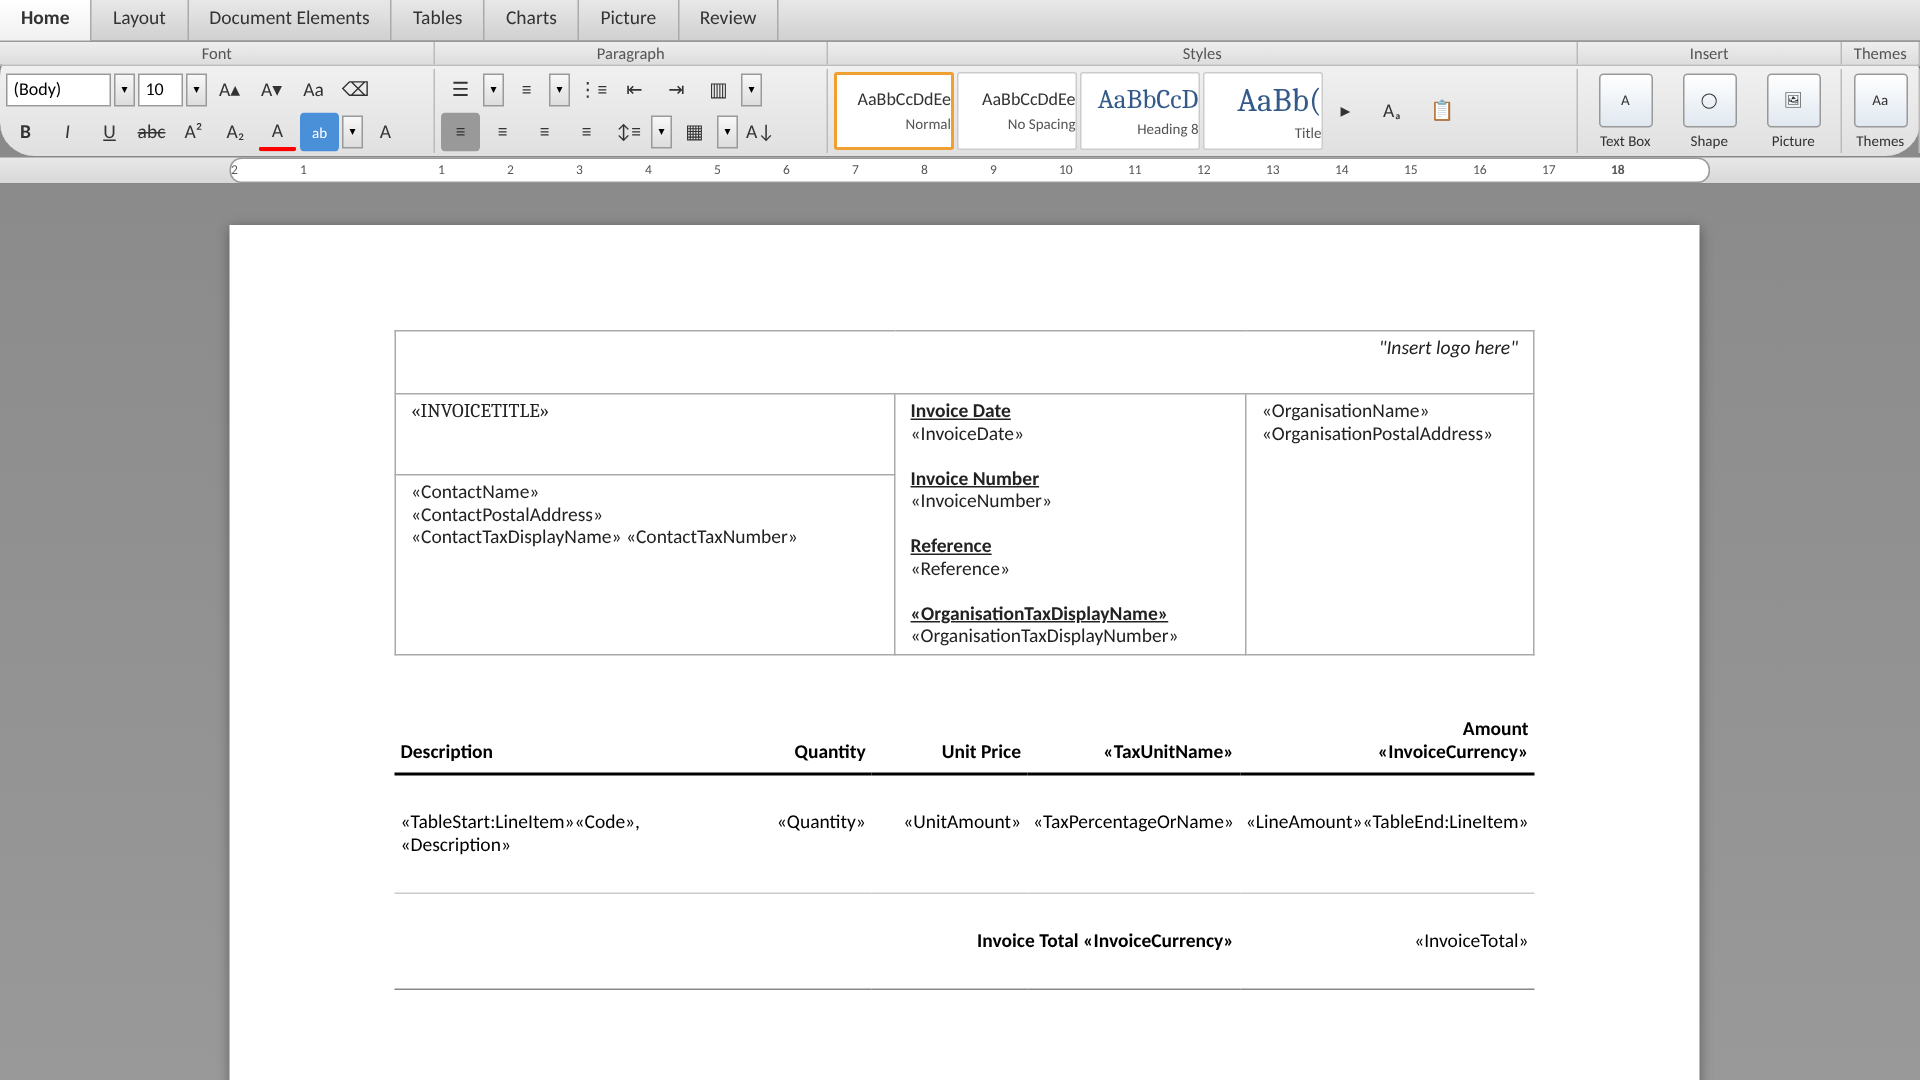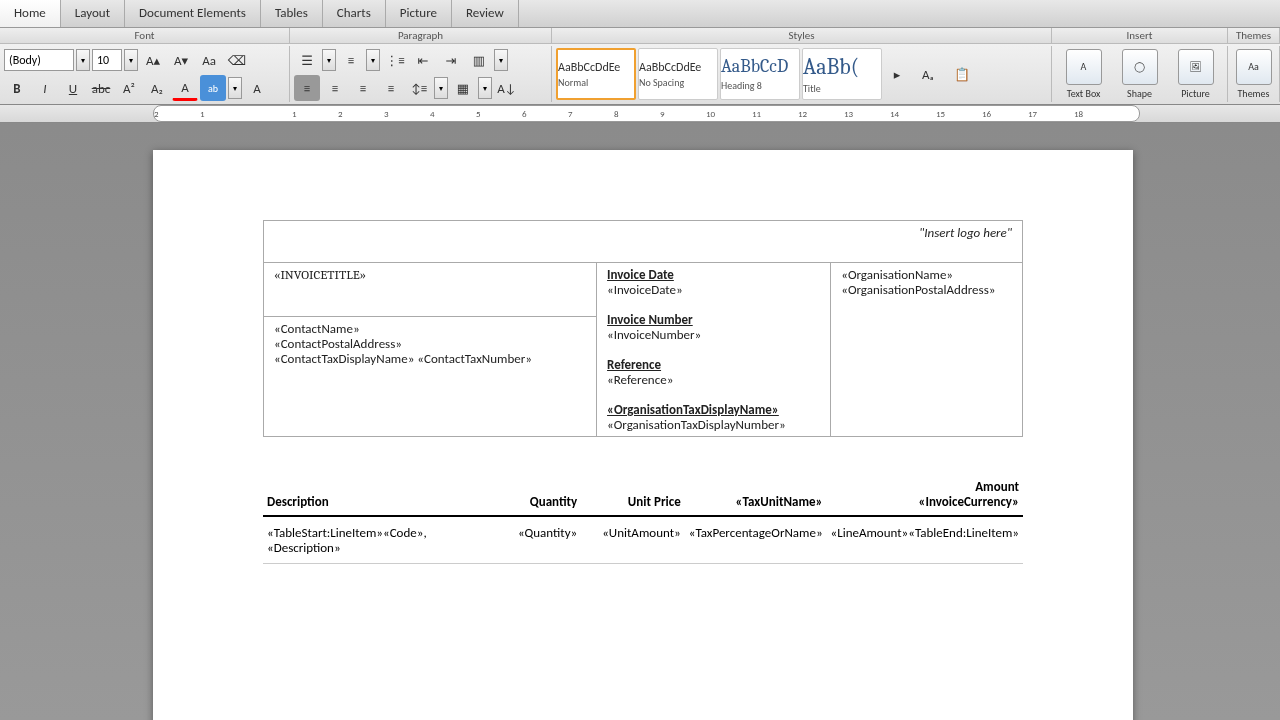--- a/index.html
+++ b/index.html
@@ -1,38 +1,38 @@
 <!DOCTYPE html>
 <html><head>
 <meta charset="utf-8">
 <style>
 * { margin: 0; padding: 0; box-sizing: border-box; font-family: Calibri, Arial, sans-serif; }
 body { background: linear-gradient(to bottom, #888 0%, #999 100%); width: 1280px; height: 720px; overflow: hidden; }
 
 .tabs { background: linear-gradient(to bottom, #e8e8e8, #d0d0d0); display: flex; height: 28px; border-bottom: 1px solid #999; }
 .tab { padding: 5px 14px; font-size: 13px; border-right: 1px solid #aaa; cursor: pointer; color: #333; }
-.tab.active { background: linear-gradient(to bottom, #fff, #f0f0f0); font-weight: normal; }
-
-.ribbon { background: linear-gradient(to bottom, #f5f5f5, #e0e0e0); border-bottom: 1px solid #888; }
+.tab.active { background: linear-gradient(to bottom, #fff, #f0f0f0); font-weight: bold; }
+
+.ribbon { background: linear-gradient(to bottom, #f5f5f5, #e0e0e0); border-bottom: 1px solid #888; border-radius: 23px; }
 .group-labels { display: flex; height: 16px; font-size: 11px; color: #555; background: linear-gradient(to bottom,#eee,#ddd); border-bottom: 1px solid #bbb; }
 .group-label { text-align: center; border-right: 1px solid #bbb; padding-top: 1px; }
 
 .ribbon-body { display: flex; height: 60px; padding: 2px 0; }
 .ribbon-group { border-right: 1px solid #bbb; padding: 2px 4px; display: flex; flex-direction: column; justify-content: center; gap: 2px; }
 .ribbon-row { display: flex; align-items: center; gap: 2px; }
 
 .font-combo { height: 22px; border: 1px solid #999; background: #fff; font-size: 12px; padding: 2px 4px; }
 .font-name { width: 70px; }
 .font-size { width: 30px; }
 .dropdown-btn { width: 14px; height: 22px; border: 1px solid #999; background: linear-gradient(to bottom,#f8f8f8,#ddd); font-size: 8px; text-align: center; line-height: 20px; cursor: pointer; }
 
 .btn { width: 26px; height: 26px; border: 1px solid transparent; background: transparent; cursor: pointer; display: flex; align-items: center; justify-content: center; font-size: 13px; color: #333; border-radius: 3px; }
 
 .style-gallery { display: flex; gap: 2px; align-items: center; }
-.style-item { width: 80px; height: 52px; border: 1px solid #ccc; background: #fff; cursor: pointer; text-align: left; display: flex; flex-direction: column; justify-content: center; border-radius: 2px; }
+.style-item { width: 80px; height: 52px; border: 1px solid #ccc; background: #fff; cursor: pointer; text-align: right; display: flex; flex-direction: column; justify-content: center; border-radius: 2px; }
 .style-preview { font-size: 12px; color: #333; }
 .style-preview.big { font-size: 18px; color: #345a8a; font-family: Cambria, serif; }
 .style-name { font-size: 10px; color: #555; margin-top: 2px; }
 .style-item.selected { border: 2px solid #f0a030; }
 
 .insert-item { width: 54px; text-align: center; cursor: pointer; font-size: 10px; color: #333; }
 .insert-item .icon { width: 36px; height: 36px; margin: 0 auto 2px; border: 1px solid #999; background: linear-gradient(to bottom,#fff,#e0e8f0); border-radius: 3px; display: flex; align-items: center; justify-content: center; }
 
 .ruler { height: 18px; background: linear-gradient(to bottom,#e8e8e8,#d8d8d8); position: relative; padding-left: 153px; padding-right: 140px; border-bottom: 1px solid #888; }
 .ruler-inner { height: 100%; background: #fff; border: 1px solid #999; position: relative; font-size: 9px; color: #555; border-radius: 8px; }
@@ -43,21 +43,21 @@
 
 .doc-table { border-collapse: collapse; width: 760px; margin: 0 auto; }
 .doc-table td { border: 1px solid #aaa; padding: 4px 10px; vertical-align: top; font-size: 13px; color: #222; }
 .invoice-title { font-size: 32px; font-family: Cambria, serif; color: #222; padding: 8px 10px; }
 .logo-cell { text-align: right; font-style: italic; font-size: 13px; border: 1px solid #aaa; border-bottom: none; height: 42px; vertical-align: bottom; padding: 4px 8px; }
 .label-bold { font-weight: bold; display: block; text-decoration: underline; }
 
 .line-table { width: 760px; margin: 36px auto 0; border-collapse: collapse; font-size: 13px; }
 .line-table th { text-align: left; font-weight: bold; padding: 6px 4px; border-bottom: 2px solid #000; vertical-align: bottom; }
 .line-table th.r, .line-table td.r { text-align: right; }
-.line-table td { padding: 8px 4px; border-bottom: 1px solid #ccc; vertical-align: top; }
+.line-table td { padding: 24px 4px; border-bottom: 1px solid #ccc; vertical-align: top; }
 .line-table .total-row td { border-bottom: 1px solid #888; border-top: none; }
 .line-table .no-border { border: none; }
 .tiny { font-size: 9px; }
 </style>
 </head>
 <body>
 
 <div class="tabs">
   <div class="tab active">Home</div>
   <div class="tab">Layout</div>
@@ -198,21 +198,21 @@
       <span class="tick" style="left: 460px;">8</span>
       <span class="tick" style="left: 506px;">9</span>
       <span class="tick" style="left: 552px;">10</span>
       <span class="tick" style="left: 598px;">11</span>
       <span class="tick" style="left: 644px;">12</span>
       <span class="tick" style="left: 690px;">13</span>
       <span class="tick" style="left: 736px;">14</span>
       <span class="tick" style="left: 782px;">15</span>
       <span class="tick" style="left: 828px;">16</span>
       <span class="tick" style="left: 874px;">17</span>
-      <span class="tick" style="left: 920px;">18</span>
+      <span class="tick" style="left: 920px; font-weight: bold;">18</span>
     </div>
 </div>
 
 <div class="workspace">
   <div class="page">
 
     <table class="doc-table">
       <tbody>
           <tr>
         <td colspan="3" class="logo-cell">"Insert logo here"</td>
@@ -256,17 +256,22 @@
           <span>«InvoiceCurrency»</span>
         </th>
       </tr>
       <tr>
         <td>«TableStart:LineItem»«Code», «Description»</td>
         <td class="r">«Quantity»</td>
         <td class="r">«UnitAmount»</td>
         <td class="r">«TaxPercentageOrName»</td>
         <td class="r">«LineAmount»«TableEnd:LineItem»</td>
       </tr>
+      <tr class="total-row">
+        <td colspan="2" class="no-border"></td>
+        <td colspan="2" class="r" style="font-weight:bold">Invoice Total «InvoiceCurrency»</td>
+        <td class="r">«InvoiceTotal»</td>
+      </tr>
     </tbody>
       </table>
 
   </div>
 </div>
 
 </body></html>

